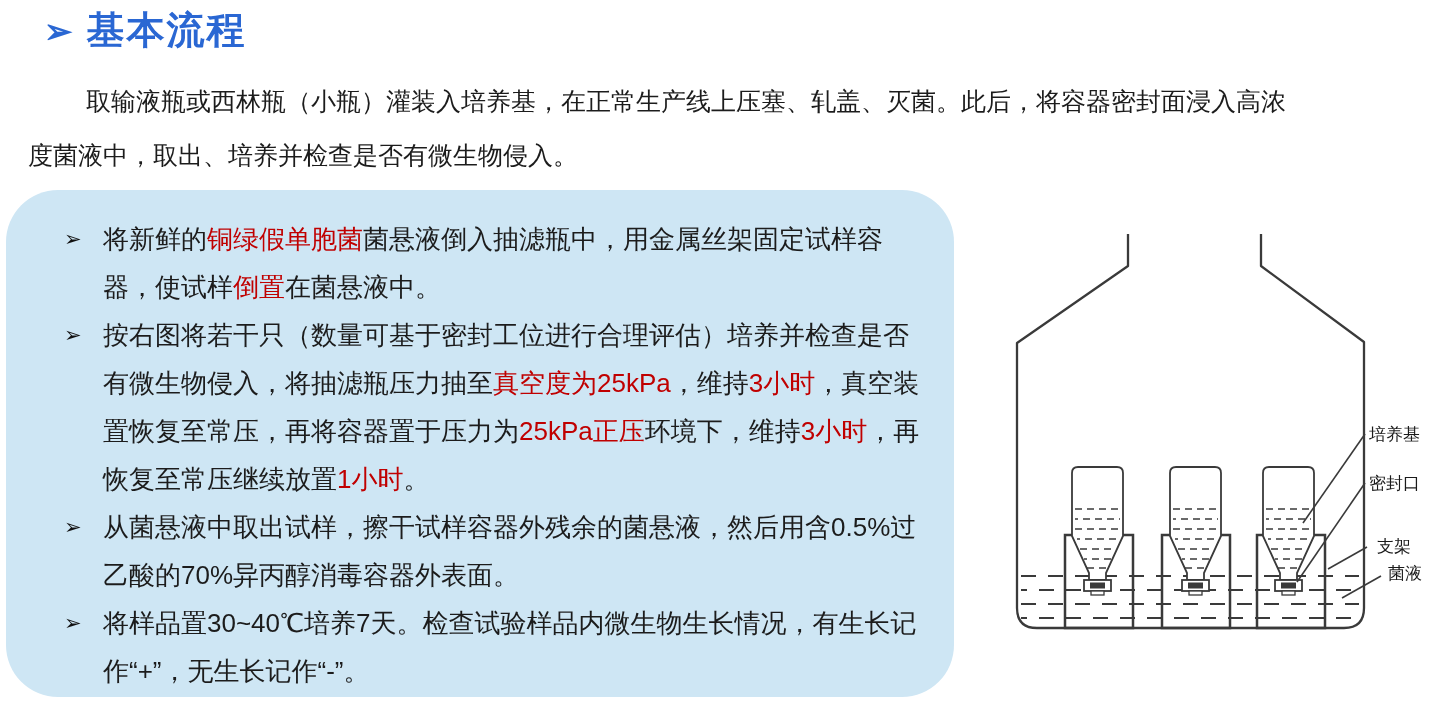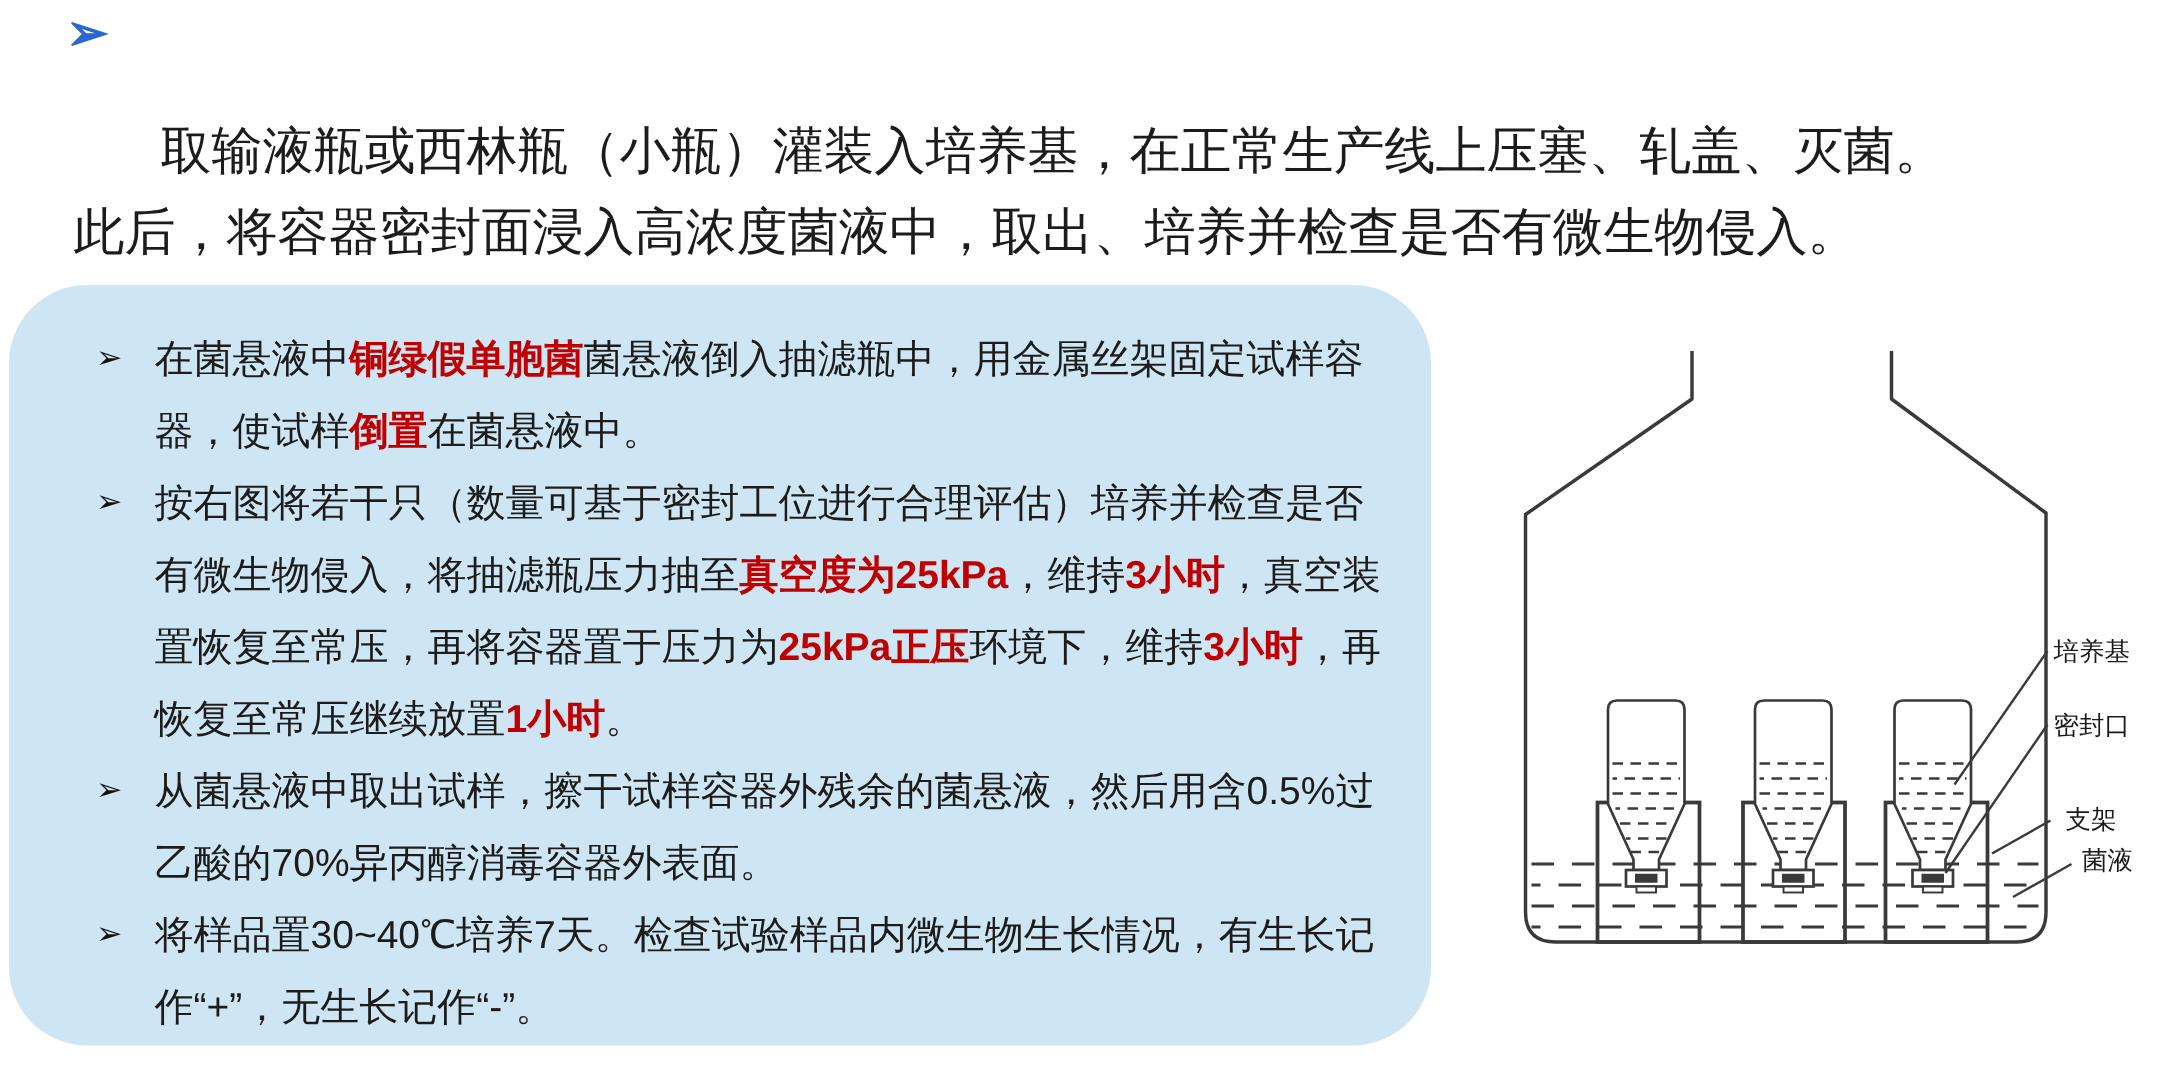--- a/index.html
+++ b/index.html
@@ -26,23 +26,23 @@
     color:var(--blue);
     font-size:34px;font-weight:bold;
     line-height:1;transform:translateY(1px);
   }
   .page-title{
     margin:0;color:var(--blue);
     font-size:38px;font-weight:800;letter-spacing:2px;
     line-height:52px;
   }
   .intro{
-    position:absolute;left:49px;top:74px;width:1278px;
+    position:absolute;left:28px;top:74px;width:1278px;
     margin:0;color:var(--ink);
-    font-size:34px;line-height:54px;
+    font-size:25px;line-height:54px;
     text-indent:58px;
   }
   .proc-box{
     position:absolute;left:6px;top:190px;
     width:948px;height:507px;
     background:var(--boxbg);
     border-radius:52px;
     padding:25px 22px 0 58px;
   }
   .proc-list{list-style:none;margin:0;padding:0;}
@@ -50,44 +50,45 @@
     display:flex;gap:13px;
     color:var(--ink);
     font-size:26px;line-height:48px;
   }
   .bullet-arrow{
     flex:0 0 26px;
     color:#111111;
     font-size:21px;line-height:48px;
   }
   .ptext{flex:1;}
-  .hl{color:var(--red);font-weight:bold;}
+  .hl{color:var(--red);font-weight:normal;}
   .diagram{
     position:absolute;left:985px;top:222px;
   }
   .diag-label{
     font-family:"DejaVu Serif", serif;
     font-size:17px;
     fill:#1a1a1a;
   }
 </style>
 </head>
 <body>
 
 <div class="title-row">
   <span class="title-arrow">➢</span>
+  <h1 class="page-title">基本流程</h1>
 </div>
 
 <p class="intro">取输液瓶或西林瓶（小瓶）灌装入培养基，在正常生产线上压塞、轧盖、灭菌。此后，将容器密封面浸入高浓度菌液中，取出、培养并检查是否有微生物侵入。</p>
 
 <div class="proc-box">
   <ul class="proc-list" id="proc-list">
       <li class="proc-item">
         <span class="bullet-arrow">➢</span>
-        <span class="ptext"><span>在菌悬液中</span><span class="hl">铜绿假单胞菌</span><span>菌悬液倒入抽滤瓶中，用金属丝架固定试样容器，使试样</span><span class="hl">倒置</span><span>在菌悬液中。</span></span>
+        <span class="ptext"><span>将新鲜的</span><span class="hl">铜绿假单胞菌</span><span>菌悬液倒入抽滤瓶中，用金属丝架固定试样容器，使试样</span><span class="hl">倒置</span><span>在菌悬液中。</span></span>
       </li>
       <li class="proc-item">
         <span class="bullet-arrow">➢</span>
         <span class="ptext"><span>按右图将若干只（数量可基于密封工位进行合理评估）培养并检查是否有微生物侵入，将抽滤瓶压力抽至</span><span class="hl">真空度为25kPa</span><span>，维持</span><span class="hl">3小时</span><span>，真空装置恢复至常压，再将容器置于压力为</span><span class="hl">25kPa正压</span><span>环境下，维持</span><span class="hl">3小时</span><span>，再恢复至常压继续放置</span><span class="hl">1小时</span><span>。</span></span>
       </li>
       <li class="proc-item">
         <span class="bullet-arrow">➢</span>
         <span class="ptext"><span>从菌悬液中取出试样，擦干试样容器外残余的菌悬液，然后用含0.5%过乙酸的70%异丙醇消毒容器外表面。</span></span>
       </li>
       <li class="proc-item">

